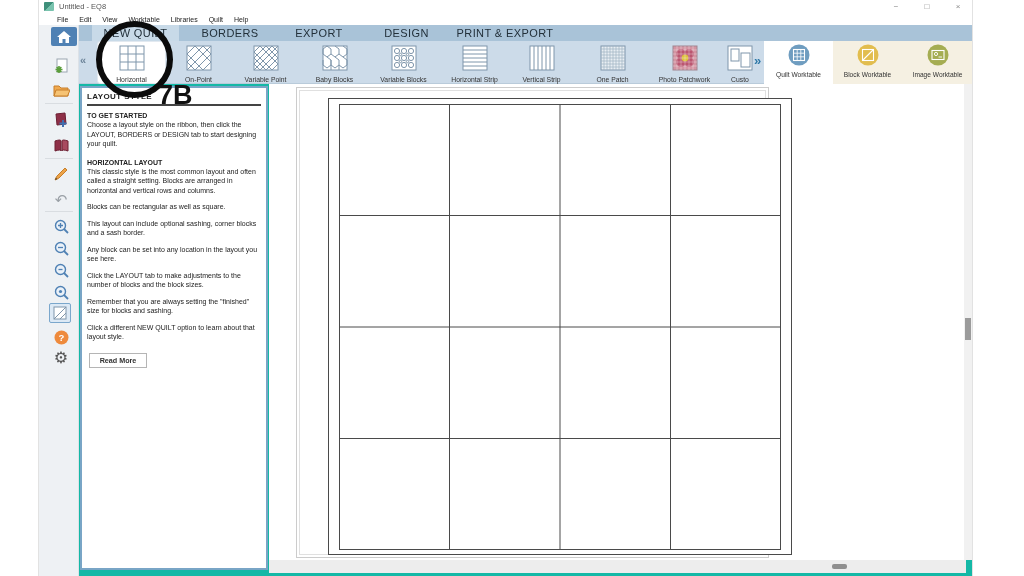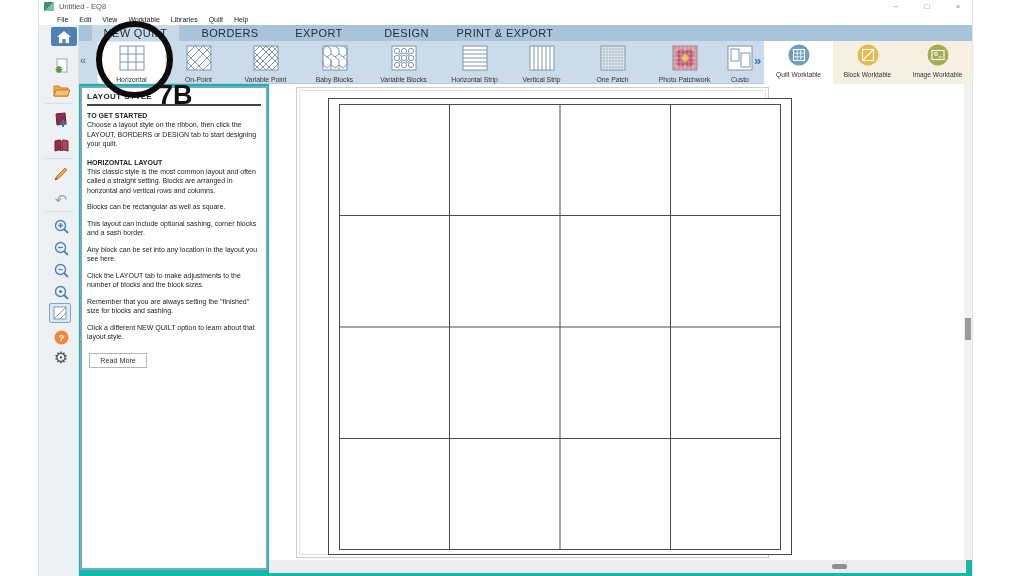--- a/index.html
+++ b/index.html
@@ -54,21 +54,21 @@
 
   
   .side-panel { position:absolute; left:41px; top:86px; width:188px; height:484px; background:#fff;
                 border:2px solid #79a5c6; padding:4px 5px; }
   .panel-title { font-size:8px; font-weight:bold; color:#222; letter-spacing:.4px;
                  border-bottom:2px solid #444; padding-bottom:3px; margin-bottom:4px; }
   .panel-h { font-size:7px; font-weight:bold; color:#222; margin-top:6px; }
   .panel-p { font-size:7px; color:#222; line-height:9.5px; margin-top:1px; }
   .panel-p.spaced { margin-top:7px; }
   .read-more-btn { margin-top:11px; margin-left:2px; width:58px; height:15px; background:#fff;
-                   border:1px solid #b5b5b5; font-size:7.2px; color:#333; text-align:center; line-height:13px; }
+                   border:1px solid #b5b5b5; font-size:7.2px; color:#333; text-align:center; line-height:13px;font-weight:bold; }
 
   
   .canvas { position:absolute; left:230px; top:84px; width:697px; height:476px; background:#fff; }
   .page-frame { position:absolute; left:27px; top:3px; width:473px; height:471px;
                 border:1px solid #cccccc; box-shadow:inset 0 0 0 2px #ffffff, inset 0 0 0 3px #e0e0e0; }
   .quilt-rect { position:absolute; left:31px; top:10px; width:464px; height:457px;
                 border:1px solid #4a4a4a; background:#fff; }
   .quilt-grid { position:absolute; left:10px; top:5px; }
 
   

